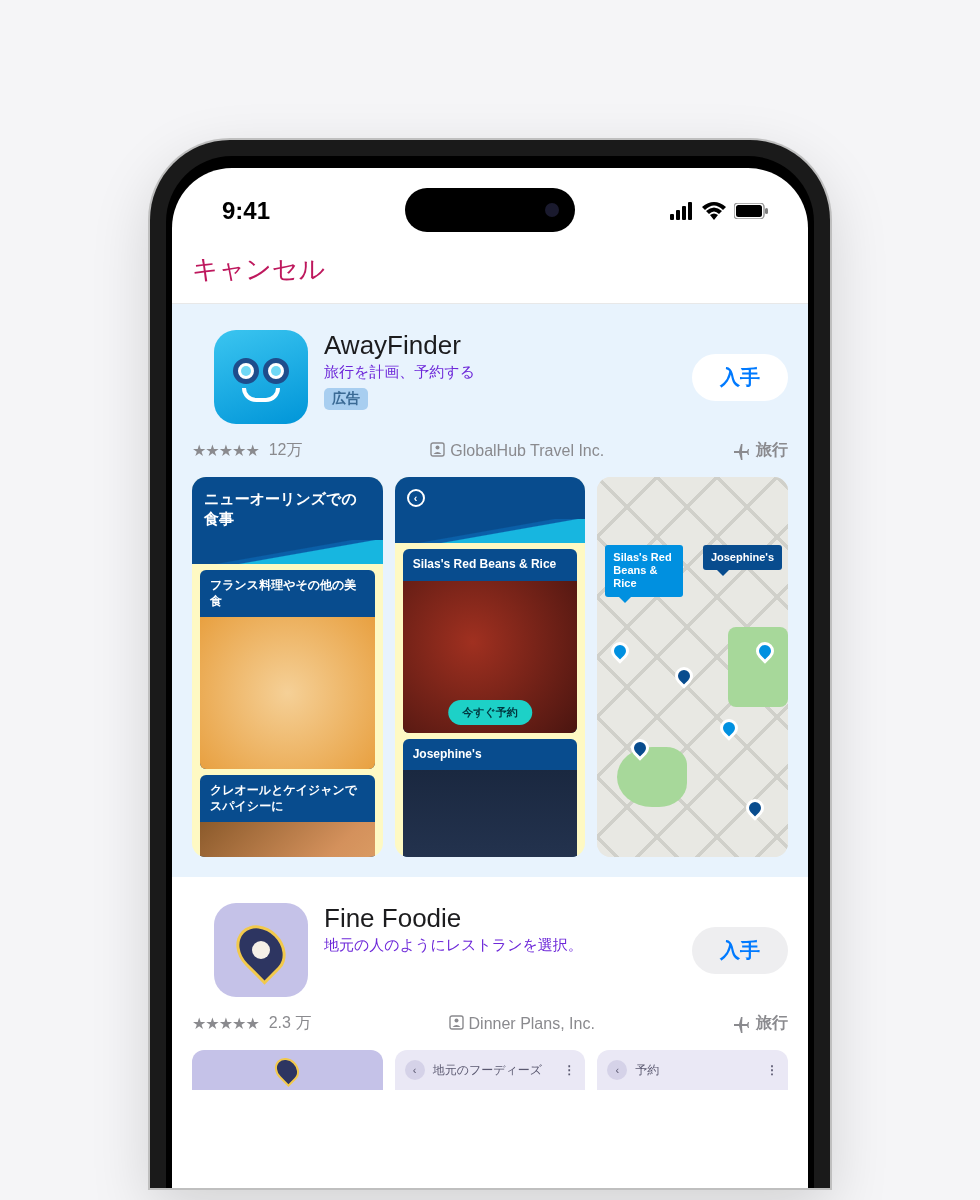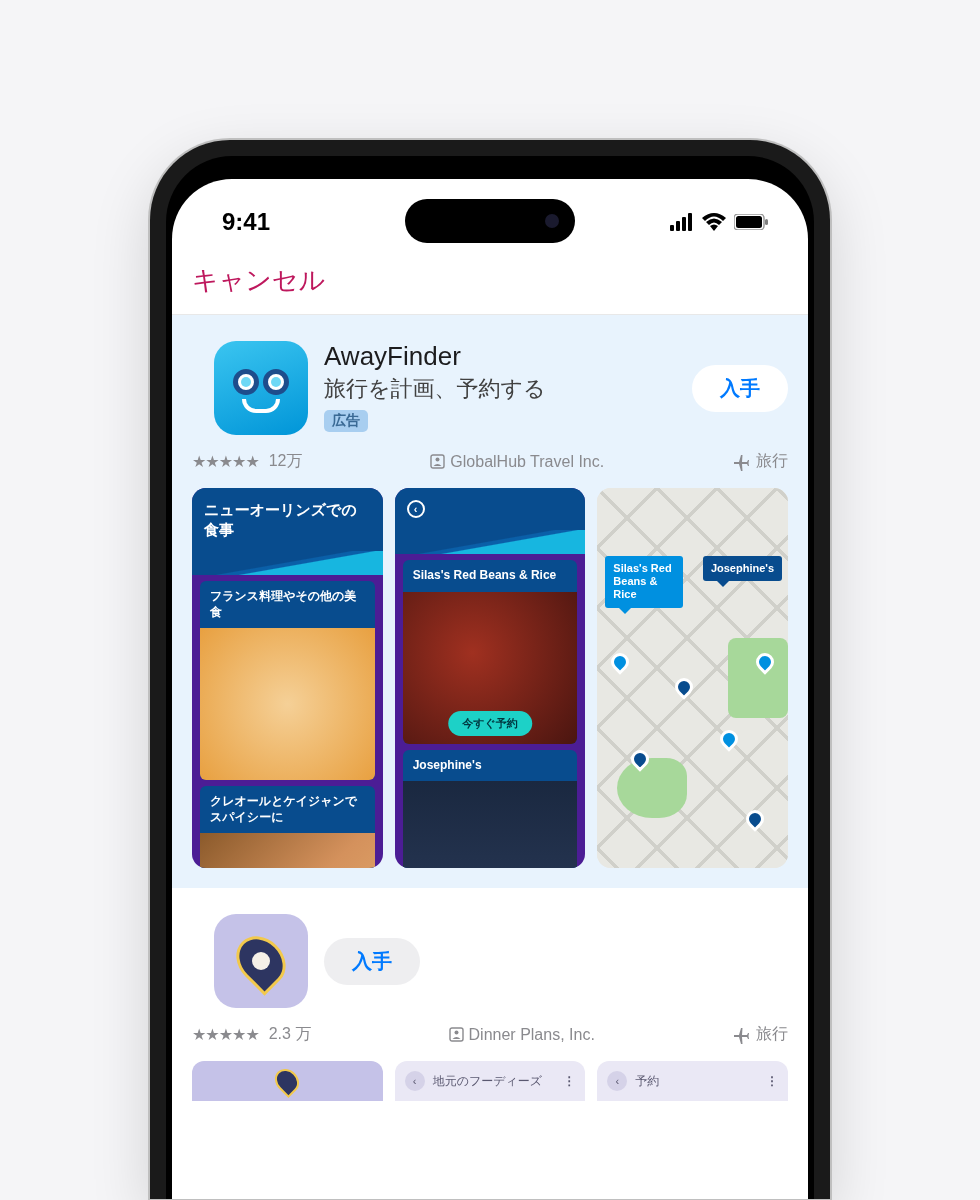--- a/index.html
+++ b/index.html
@@ -16,21 +16,21 @@
   width: 680px;
   background: #1a1a1a;
   border-radius: 80px 80px 0 0;
   padding: 16px 16px 0 16px;
   position: relative;
   box-shadow: 0 0 0 2px #bfbfbf, 0 20px 60px rgba(0,0,0,0.15);
 }
 .phone-inner {
   background: #000;
   border-radius: 66px 66px 0 0;
-  padding: 23px 6px 0 6px;
+  padding: 12px 6px 0 6px;
 }
 .screen {
   background: #fff;
   border-radius: 60px 60px 0 0;
   overflow: hidden;
   position: relative;
   min-height: 1020px;
 }
 .notch {
   position: absolute;
@@ -159,21 +159,21 @@
 .away-icon .smile {
   width: 38px;
   height: 14px;
   border: 4px solid #fff;
   border-top: none;
   border-radius: 0 0 30px 30px;
   margin-top: 4px;
 }
 .app-info { flex: 1; min-width: 0; }
 .app-name { font-size: 26px; color: #1c1c1e; font-weight: 400; }
-.app-sub { font-size: 22px; color: #404040; margin-top: 2px; }
+.app-sub { font-size: 15px; color: #6d28d9; margin-top: 2px; }
 .ad-badge {
   display: inline-block;
   background: #a8cef0;
   color: #3a6a95;
   font-size: 14px;
   font-weight: 600;
   padding: 2px 8px;
   border-radius: 5px;
   margin-top: 6px;
 }
@@ -192,33 +192,33 @@
 .meta-row {
   display: flex;
   align-items: center;
   margin-top: 16px;
   gap: 10px;
   color: #8a8a8e;
   font-size: 16px;
 }
 .stars { color: #8a8a8e; letter-spacing: -1px; }
 .rating-count { margin-right: auto; }
-.dev-name { display: flex; align-items: center; gap: 5px; }
-.category-tag { display: flex; align-items: center; gap: 6px; margin-left: auto; }
+.dev-name { display: flex; align-items: flex-start; gap: 5px; }
+.category-tag { display: flex; align-items: center; gap: 6px; margin-left: auto; font-weight: bold; }
 
 .screenshots {
   display: flex;
   gap: 12px;
   margin-top: 16px;
 }
 .shot {
   flex: 1;
   border-radius: 14px;
   overflow: hidden;
-  background: #4c1d95;
+  background: #fef9c3;
   height: 380px;
   position: relative;
 }
 .shot-header {
   background: #084c8e;
   color: #fff;
   font-size: 15px;
   font-weight: 700;
   padding: 12px 12px;
   line-height: 1.3;
@@ -544,20 +544,24 @@
         <div class="pin dark p6"></div>
       </div>
     </div>
   </div>
 
   <div class="result-section">
     <div class="app-row">
       <div class="app-icon foodie-icon">
         <div class="foodie-pin"></div>
       </div>
+      <div class="app-info">
+        <div class="app-name">Fine Foodie</div>
+        <div class="app-sub">地元の人のようにレストランを選択。</div>
+      </div>
       <button class="get-btn gray">入手</button>
     </div>
 
     <div class="meta-row">
       <span class="stars">★★★★★</span>
       <span class="rating-count">2.3 万</span>
       <span class="dev-name">
         <svg width="15" height="15" viewBox="0 0 15 15">
                 <rect x="1" y="1" width="13" height="13" rx="2" fill="none" stroke="#8a8a8e" stroke-width="1.4"></rect>
                 <circle cx="7.5" cy="5.5" r="2" fill="#8a8a8e"></circle>

